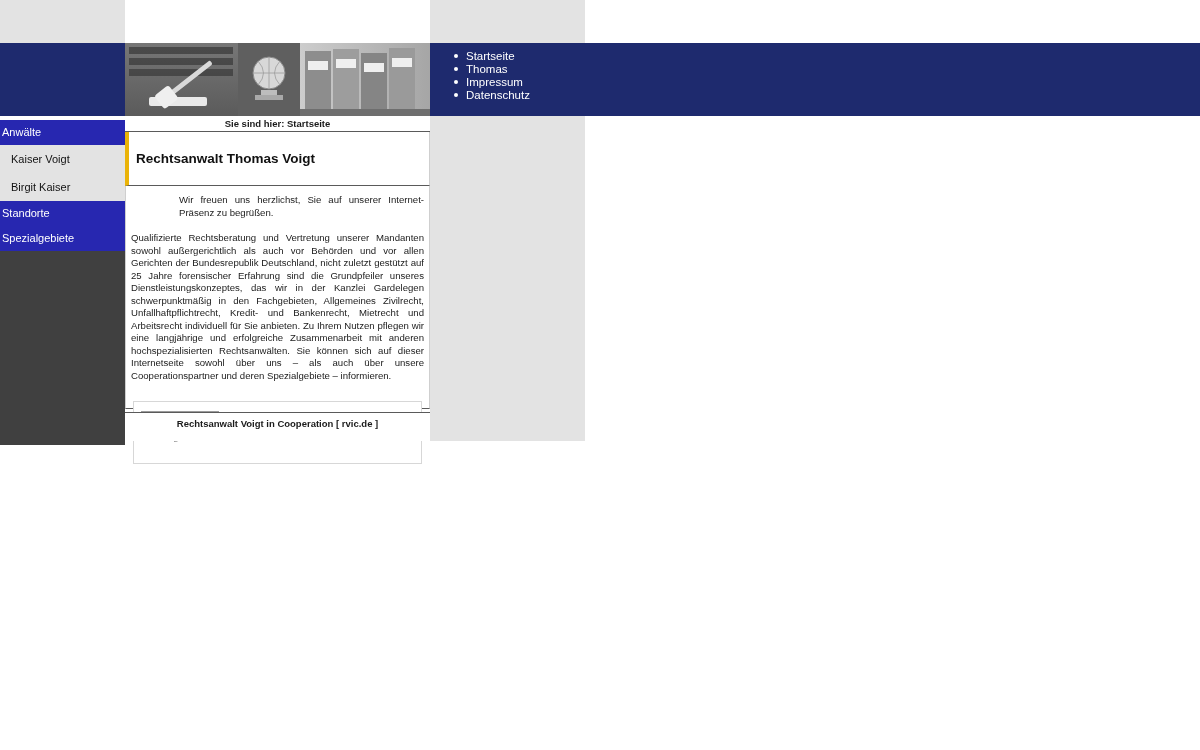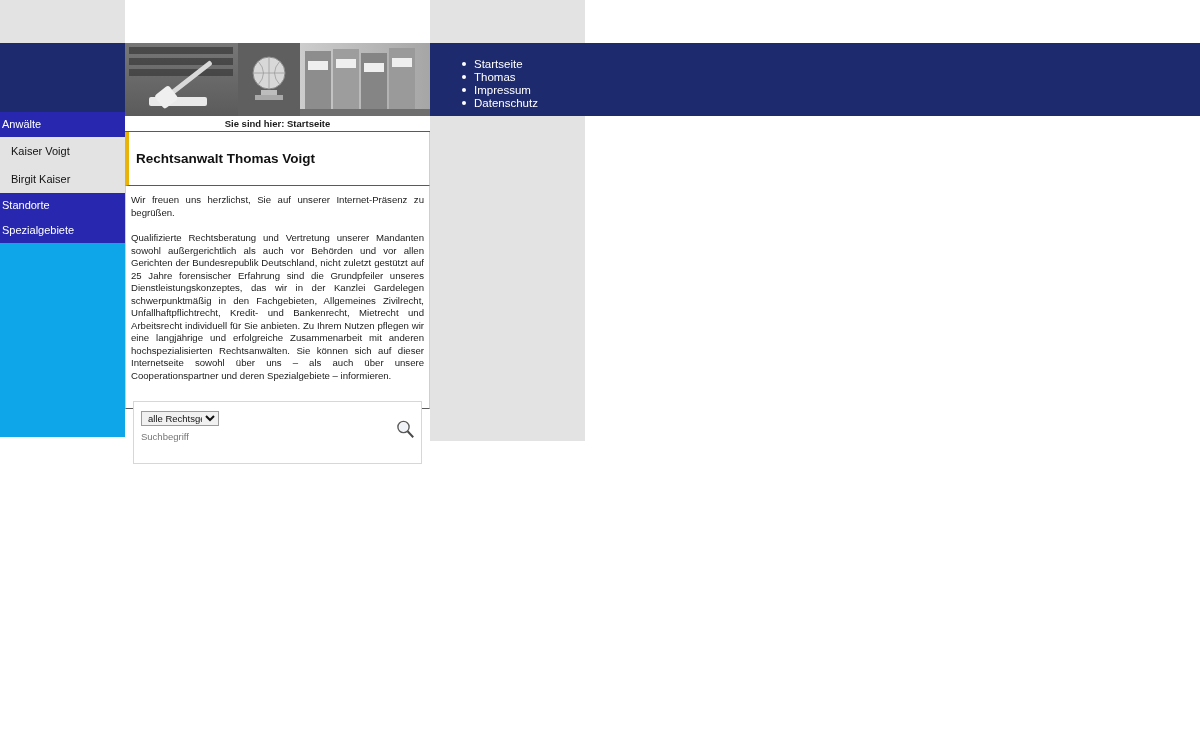--- a/index.html
+++ b/index.html
@@ -54,21 +54,21 @@
     overflow: hidden;
     background: #9a9a9a;
   }
   .header-photo svg { display: block; }
 
   
   .topnav {
     position: absolute;
     left: 430px; top: 50px;
     width: 200px;
-    margin: 8px;
+    margin: 0;
     padding: 0 0 0 20px;
     list-style: none;
   }
   .topnav li {
     position: relative;
     color: #ffffff;
     font-size: 11.5px;
     line-height: 12.6px;
     padding: 0 0 0 16px;
     margin: 0 0 0.5px 0;
@@ -81,23 +81,23 @@
     background: #ffffff;
   }
   .topnav li a {
     color: #ffffff;
     text-decoration: none;
   }
 
   
   .sidebar {
     position: absolute;
-    left: 0; top: 112px;
+    left: 0; top: 120px;
     width: 125px; height: 325px;
-    background: #0ea5e9;
+    background: #404040;
   }
   .side-head {
     background: #2727b0;
     color: #ffffff;
     font-size: 11px;
     padding: 4px 0 4px 2px;
     height: 25px;
     line-height: 17px;
   }
   .side-item {
@@ -149,21 +149,21 @@
     height: 223px;
   }
   .para {
     font-size: 9.6px;
     line-height: 12.5px;
     color: #1b1b1b;
     text-align: justify;
     margin: 0 0 11px 0;
     padding: 0 2px;
   }
-  .para.first { margin-bottom: 13px; }
+  .para.first { margin-bottom: 13px; margin-left: 48px; }
 
   
   .search-box {
     margin: 19px 4px 0 4px;
     border: 1px solid #d7d7d7;
     height: 63px;
     padding: 6px 8px 0 7px;
     position: relative;
     background: #ffffff;
   }
@@ -345,16 +345,19 @@
               <circle cx="8.5" cy="8" r="5.6" fill="none" stroke="#5a5a5a" stroke-width="1.4"></circle>
               <circle cx="8.5" cy="8" r="4.3" fill="#e9eef4" opacity="0.7"></circle>
               <line x1="12.6" y1="12.3" x2="18.2" y2="18.2" stroke="#4a4a4a" stroke-width="2"></line>
             </svg>
           </span>
         </div>
       </div>
     </div>
   </div>
 
+  <div class="footer">
+    <div class="footer-text">Rechtsanwalt Voigt in Cooperation [ rvic.de ]</div>
+  </div>
 
   <div class="right-grey"></div>
 
 </div>
 
 </body></html>

